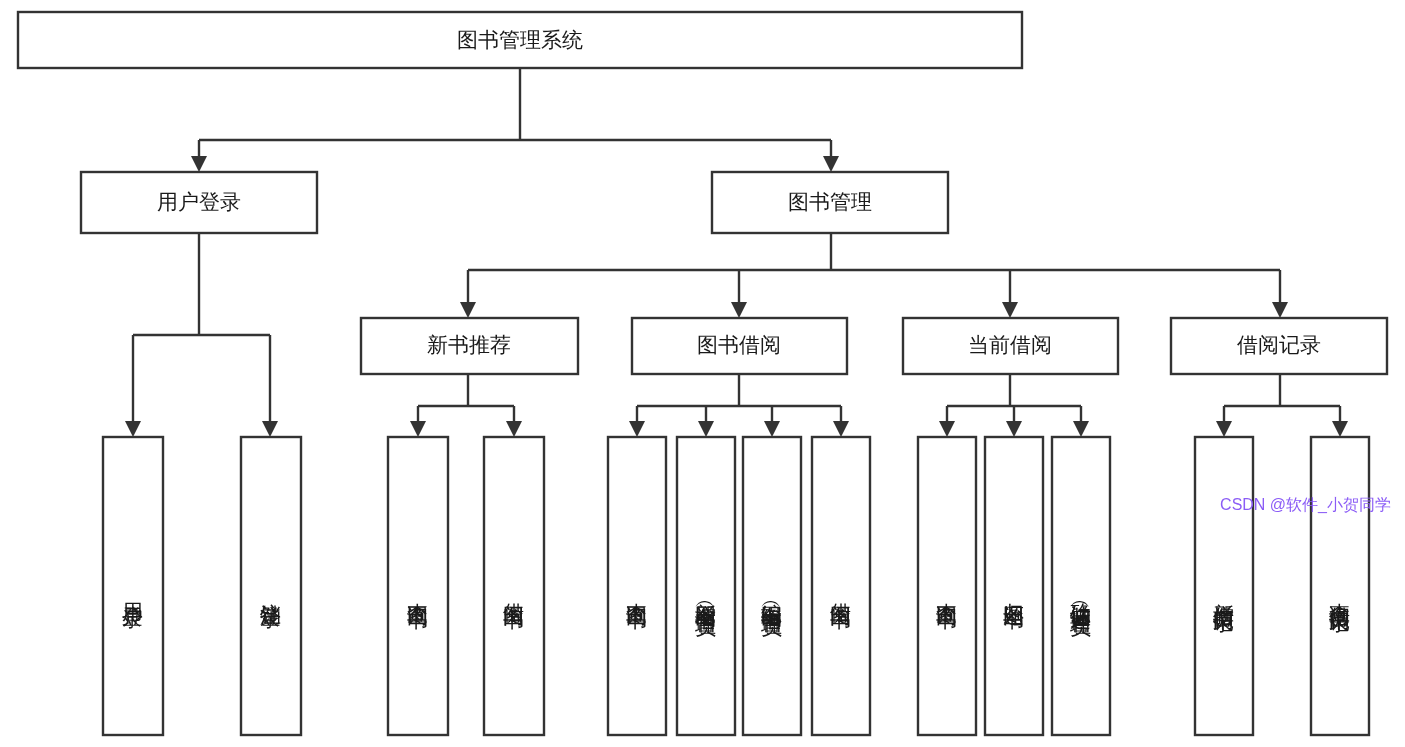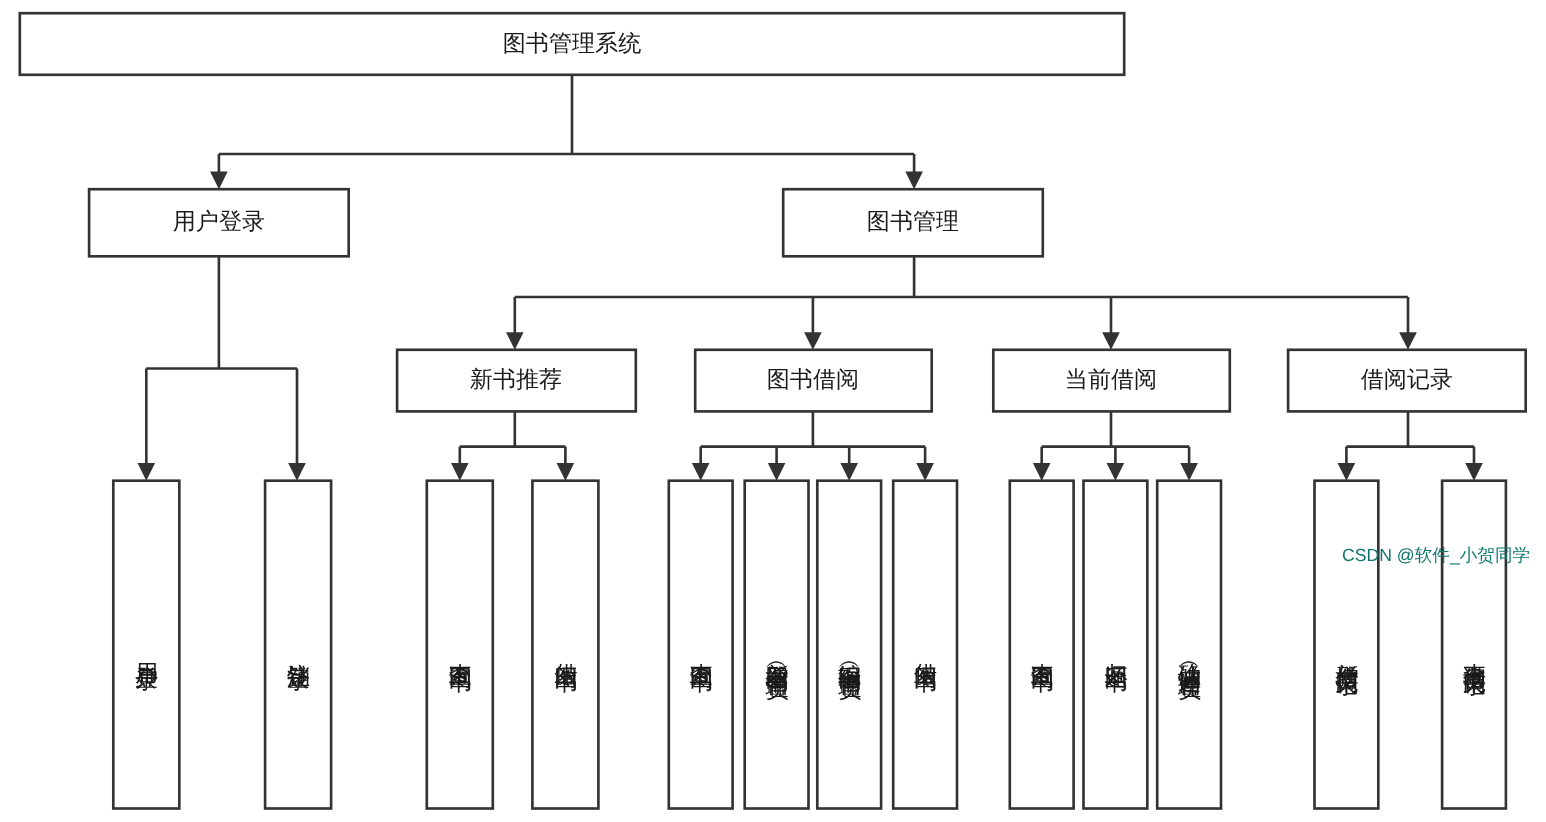--- a/index.html
+++ b/index.html
@@ -57,21 +57,21 @@
     text-orientation: upright;
     letter-spacing: 2px;
     dominant-baseline: central;
   }
   .watermark {
     position: absolute;
     right: 14px;
     bottom: 7px;
     font-family: "Liberation Sans", "DejaVu Sans", sans-serif;
     font-size: 16px;
-    color: #0f766e;
+    color: #8b5cf6;
     white-space: nowrap;
     user-select: none;
   }
 </style>
 </head>
 <body>
 
 <div id="chart-root">
 
   <svg class="diagram" viewBox="0 0 1405 747" xmlns="http://www.w3.org/2000/svg">

